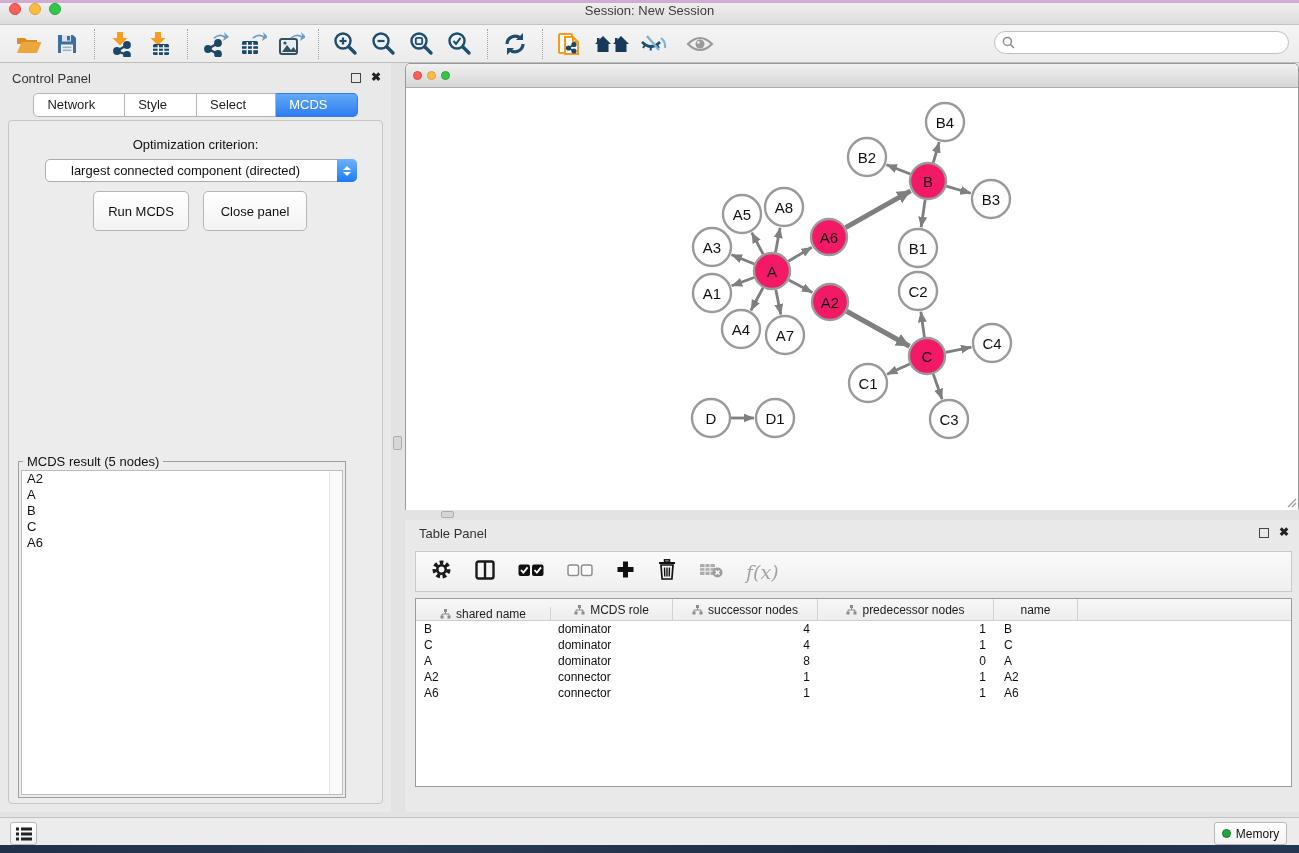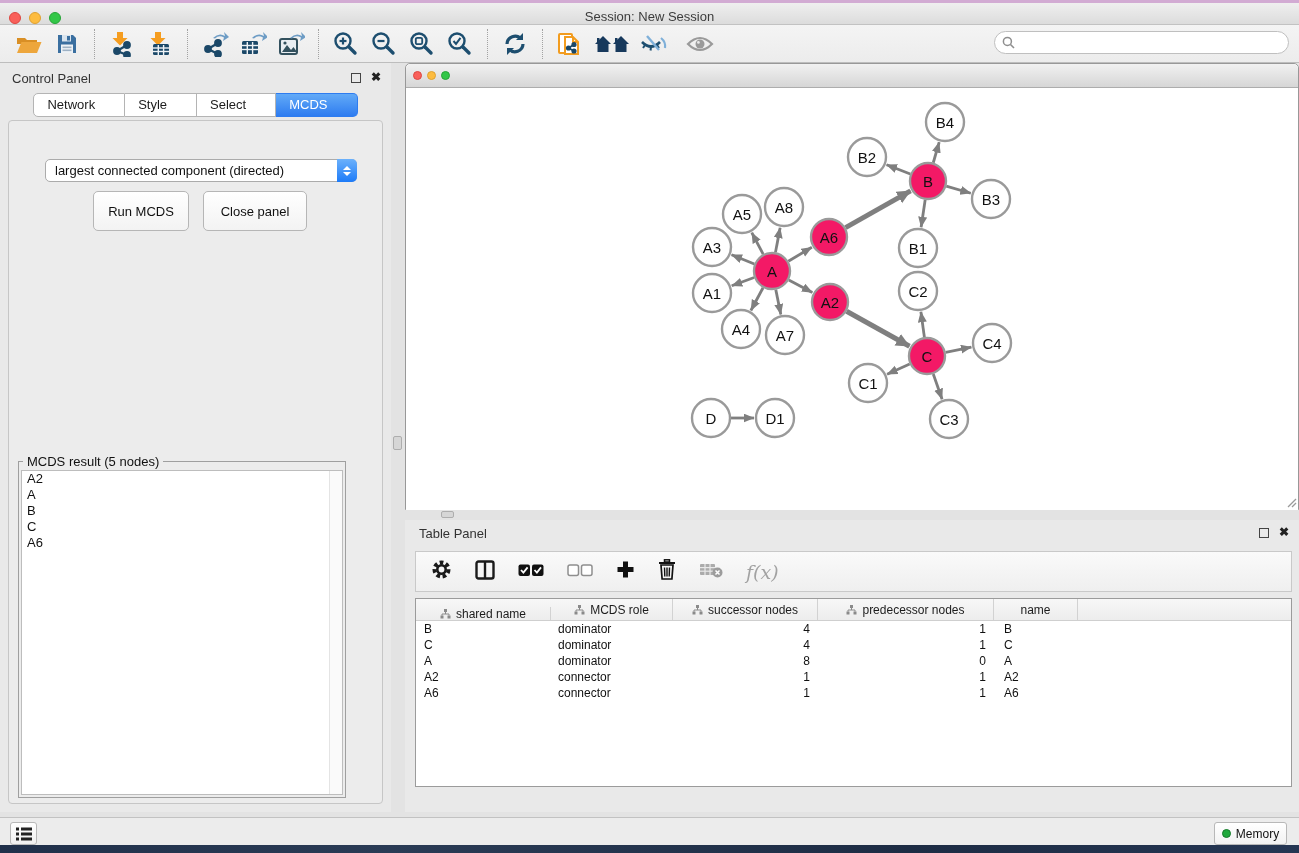--- a/index.html
+++ b/index.html
@@ -3,21 +3,21 @@
 <meta charset="utf-8">
 <style>
   * { margin:0; padding:0; box-sizing:border-box; }
   html,body { width:1299px; height:853px; }
   body { font-family:"Liberation Sans", sans-serif; background:#e6e6e6; position:relative; overflow:hidden; }
 
   
   .top-strip { position:absolute; left:0; top:0; width:100%; height:3px; background:#d2abd3; }
   .titlebar { position:absolute; left:0; top:3px; width:100%; height:22px;
     background:linear-gradient(#efefef,#dcdcdc); border-bottom:1px solid #c2c2c2;
-    display:flex; align-items:flex-end; }
+    display:flex; align-items:flex-start; }
   .lights { display:flex; gap:8px; margin-left:9px; }
   .light { width:12px; height:12px; border-radius:50%; }
   .light.red { background:#f9605a; border:1px solid #dd4741; }
   .light.yellow { background:#fdbc40; border:1px solid #dfa131; }
   .light.green { background:#33c748; border:1px solid #27a437; }
   .titlebar-title { position:absolute; left:0; right:0; text-align:center; font-size:13px; color:#3c3c3c; }
 
   
   .toolbar { position:absolute; left:0; top:25px; width:100%; height:38px;
     background:linear-gradient(#f4f4f4,#ececec); border-bottom:1px solid #bdbdbd;
@@ -44,21 +44,21 @@
   .seg { display:inline-block; padding:3px 29px 4px 13px; background:#fff; border:1px solid #b4b4b4; border-left:none;
     font-size:13px; color:#1c1c1c; vertical-align:top; }
   .seg:first-child { border-left:1px solid #b4b4b4; border-radius:5px 0 0 5px; }
   .seg:last-child { border-radius:0 5px 5px 0; }
   .seg.sel { background:linear-gradient(#62aaf7,#2e7cf0); border-color:#2e7cf0; color:#fff; }
 
   .cp-body { position:absolute; left:8px; top:57px; width:375px; height:684px;
     background:#ececec; border:1px solid #c6c6c6; border-radius:4px; }
   .crit-label { position:absolute; top:16px; left:0; right:0; text-align:center; font-size:13px; color:#111; }
   .popup { position:absolute; left:36px; top:38px; width:312px; height:23px; background:#fff;
-    border:1px solid #ababab; border-radius:5px; font-size:13px; color:#111; line-height:21px; padding-left:9px; }
+    border:1px solid #ababab; border-radius:5px; font-size:13px; color:#111; line-height:21px; padding-left:25px; }
   .popup-stepper { position:absolute; right:-1px; top:-1px; width:20px; height:23px;
     background:linear-gradient(#6cb1fb,#1d7bf8); border-radius:0 5px 5px 0;
     display:flex; flex-direction:column; align-items:center; justify-content:center; gap:2px; }
   .chev { width:0; height:0; border-left:4px solid transparent; border-right:4px solid transparent; }
   .chev.up { border-bottom:4px solid #fff; } .chev.down { border-top:4px solid #fff; }
   .btn { position:absolute; top:70px; height:40px; background:linear-gradient(#ffffff,#f3f3f3);
     border:1px solid #b6b6b6; border-radius:5px; font-size:13px; color:#111;
     display:flex; align-items:center; justify-content:center; }
   .btn.run { left:84px; width:96px; }
   .btn.closep { left:194px; width:104px; }
@@ -292,20 +292,21 @@
 <div class="workspace">
 
   <div class="control-panel">
     <div class="cp-header">
       <span class="cp-title">Control Panel</span>
       <span class="panel-float"></span>
       <span class="panel-close">✖</span>
     </div>
     <div class="seg-tabs" id="cp-tabs"><span class="seg">Network</span><span class="seg">Style</span><span class="seg">Select</span><span class="seg sel">MCDS</span></div>
     <div class="cp-body">
+      <div class="crit-label">Optimization criterion:</div>
       <div class="popup">
         <span>largest connected component (directed)</span>
         <span class="popup-stepper">
           <span class="chev up"></span>
             <span class="chev down"></span>
         </span>
       </div>
       <div class="btn run">Run MCDS</div>
       <div class="btn closep">Close panel</div>
       <div class="groupbox">

